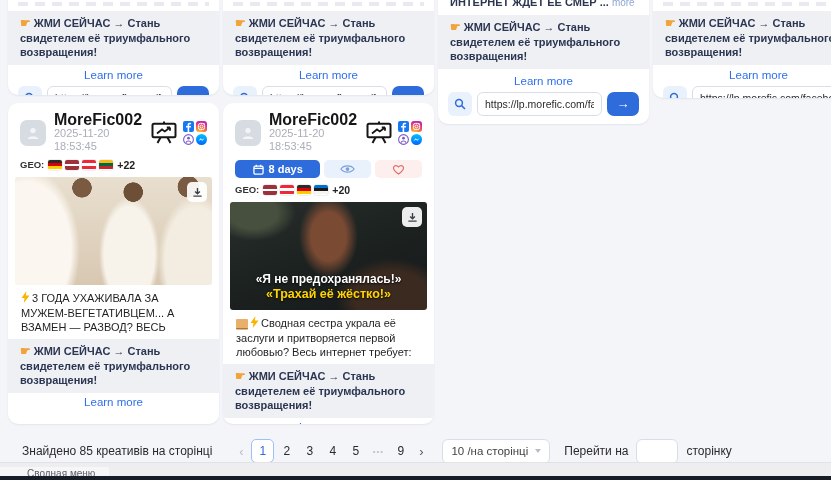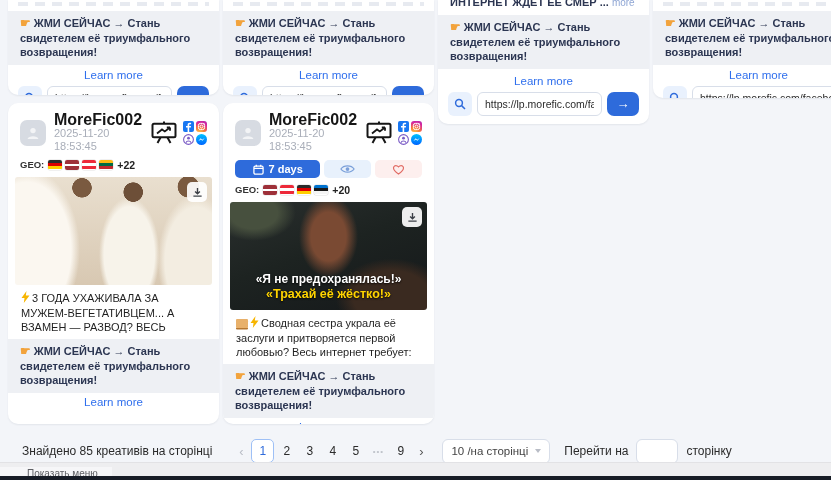--- a/index.html
+++ b/index.html
@@ -300,21 +300,21 @@
         </span>
       </span>
     </div>
     <div class="btnrow">
       <button class="daysbtn">
           <svg width="11" height="11" viewBox="0 0 12 12">
             <rect x="1" y="2.2" width="10" height="8.8" rx="1.5" fill="none" stroke="#fff" stroke-width="1.4"></rect>
             <path d="M1 4.8 h10" stroke="#fff" stroke-width="1.2"></path>
             <path d="M3.6 0.8 v2.2 M8.4 0.8 v2.2" stroke="#fff" stroke-width="1.4"></path>
           </svg>
-          <span>7 days</span>
+          <span>8 days</span>
         </button>
       <button class="eyebtn">
           <svg width="15" height="10" viewBox="0 0 16 10">
             <path d="M1 5 C4 .6 12 .6 15 5 C12 9.4 4 9.4 1 5 Z" fill="none" stroke="#7ba0da" stroke-width="1.4"></path>
             <circle cx="8" cy="5" r="2" fill="#7ba0da"></circle>
           </svg>
         </button>
       <button class="heartbtn">
           <svg width="13" height="11" viewBox="0 0 14 12">
             <path d="M7 11 C2 7.5 1 5 1.8 3.2 C2.6 1.4 5.2 1 7 3.2 C8.8 1 11.4 1.4 12.2 3.2 C13 5 12 7.5 7 11 Z" fill="none" stroke="#e26d66" stroke-width="1.3"></path>
@@ -383,17 +383,17 @@
     <span class="pgselect">
       <span>10 /на сторінці</span>
       <span class="caret"></span>
     </span>
     <span class="goto-label">Перейти на</span>
     <input class="goto-input" style="">
     <span class="goto-suffix">сторінку</span>
   </div>
 
   <div id="menubar">
-    <span class="tab">Показать меню</span>
+    <span class="tab">Сводная меню</span>
   </div>
   <div id="darkbar"></div>
 
 </div>
 
 </body></html>

